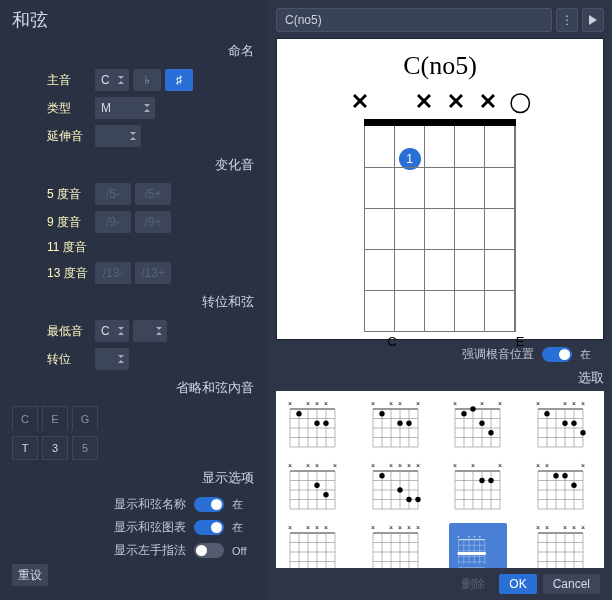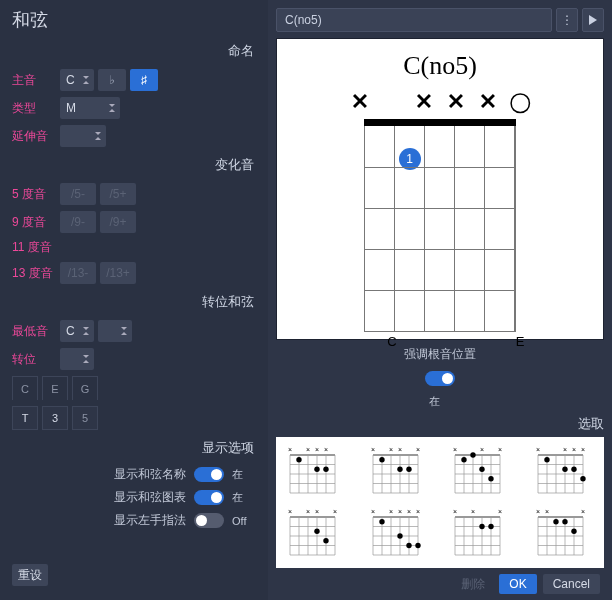--- a/index.html
+++ b/index.html
@@ -3,21 +3,21 @@
 <meta charset="utf-8">
 <style>
   *{box-sizing:border-box;margin:0;padding:0;font-family:"Microsoft YaHei",sans-serif;}
   body{background:#2a3142;color:#c0c7d6;font-size:12px;width:612px;height:600px;overflow:hidden;}
   .app{display:flex;height:100%;}
   .left{width:268px;padding:8px 14px 8px 12px;overflow:hidden;height:100%;display:flex;flex-direction:column;}
   .right{flex:1;background:#2e3547;padding:8px 8px 0 8px;display:flex;flex-direction:column;height:100%;}
   h1{font-size:18px;font-weight:500;color:#d5dae6;margin-bottom:4px;}
   h2{font-size:13px;font-weight:500;color:#cfd6e4;margin:6px 0 6px;text-align:right;}
   .row{display:flex;align-items:center;margin:3px 0;gap:4px;}
-  .lbl{width:44px;font-size:12px;color:#ec4899;}
+  .lbl{width:44px;font-size:12px;color:#fef9c3;margin-left:35px;}
   .sel{background:#3d4559;border:none;color:#d5dae6;height:22px;padding:0 18px 0 6px;border-radius:2px;font-size:12px;position:relative;display:inline-flex;align-items:center;min-width:34px;cursor:pointer;}
   .sel::after{content:"";position:absolute;right:5px;top:50%;width:0;height:0;border-left:3px solid transparent;border-right:3px solid transparent;}
   .sel.ud::after{border-top:3px solid #aab;border-bottom:3px solid #aab;height:2px;top:7px;}
   .btn{background:#3d4559;border:none;color:#9aa2b4;height:22px;min-width:28px;padding:0 6px;border-radius:2px;font-size:12px;cursor:pointer;}
   .btn.primary{background:#2a6fd6;color:#fff;}
   .ghost{color:#5a6275;}
   .altpair{display:flex;gap:4px;}
   .altpair .btn{width:36px;color:#5a6275;}
   .tonerow .cell{width:26px;height:24px;border:1px solid #3d4559;display:flex;align-items:center;justify-content:center;font-size:11px;color:#8b92a4;}
   .tonerow .hdr{border-bottom:none;}
@@ -38,21 +38,21 @@
   .muterow{display:flex;gap:2px;font-size:22px;font-weight:bold;letter-spacing:0;font-family:Arial,sans-serif;}
   .muterow span{width:30px;text-align:center;}
   .fretboard{position:relative;border-top:7px solid #000;}
   .strings{display:flex;}
   .string{width:30px;height:206px;border-left:1px solid #777;position:relative;}
   .string:last-child{border-right:1px solid #777;}
   .fret{position:absolute;left:0;right:0;border-top:1px solid #777;}
   .finger{position:absolute;width:22px;height:22px;background:#2a6fd6;border-radius:50%;color:#fff;font-size:12px;display:flex;align-items:center;justify-content:center;left:50%;transform:translateX(-50%);}
   .noterow{display:flex;gap:2px;font-size:13px;margin-top:2px;}
   .noterow span{width:30px;text-align:center;}
-  .emph-row{display:flex;justify-content:flex-end;align-items:center;gap:8px;padding:6px 2px;flex-direction:column;}
+  .emph-row{display:flex;justify-content:flex-end;align-items:center;gap:8px;padding:6px 2px;}
   .select-grid{background:#fff;flex:1;overflow:hidden;padding:8px;display:grid;grid-template-columns:repeat(4,1fr);gap:10px 18px;}
   .mini{width:58px;height:52px;background:#fff;position:relative;}
   .mini svg{width:58px;height:52px;}
   .mini.sel{background:#4a7fd6;}
   .footer{display:flex;justify-content:flex-end;gap:6px;padding:6px 4px;align-items:center;}
   .footer .btn{height:20px;padding:0 10px;}
   .footer .link{color:#5a6275;margin-right:8px;cursor:pointer;}
   .left-footer{margin-top:auto;padding-bottom:6px;}
 </style>
 </head>
@@ -108,20 +108,21 @@
     <div class="row">
       <span class="lbl">最低音</span>
       <span class="sel ud">C</span>
       <span class="sel ud" style="min-width:34px"></span>
     </div>
     <div class="row">
       <span class="lbl">转位</span>
       <span class="sel ud" style="min-width:34px"></span>
     </div>
 
+    <h2>省略和弦內音</h2>
     <div class="row tonerow">
       <div class="cell hdr">C</div>
       <div class="cell hdr">E</div>
       <div class="cell hdr ghost">G</div>
     </div>
     <div class="row tonerow">
       <div class="cell val on">T</div>
       <div class="cell val on">3</div>
       <div class="cell val ghost">5</div>
     </div>

